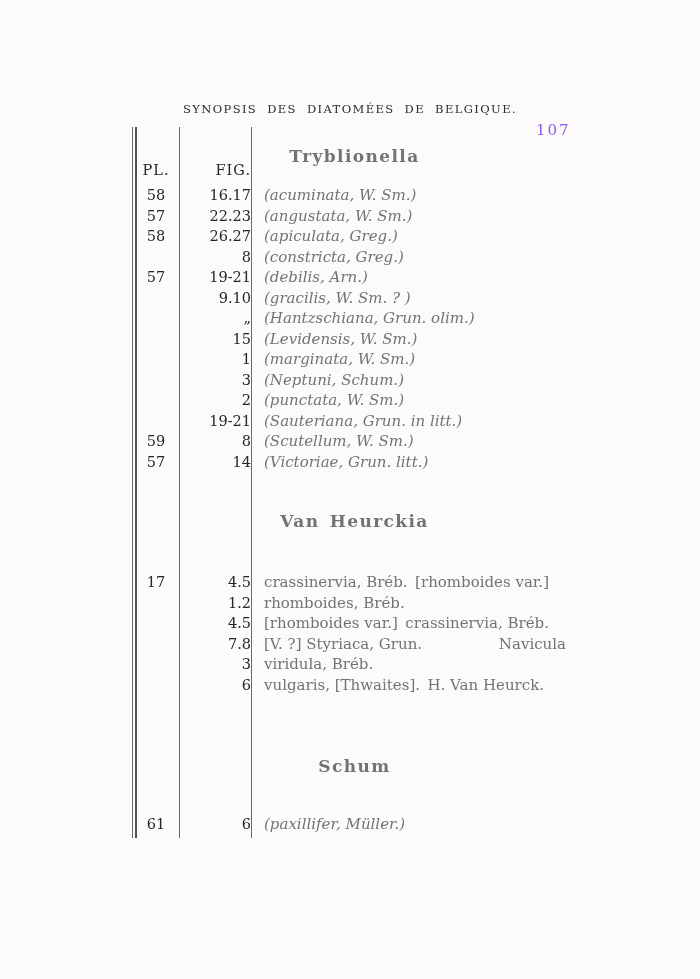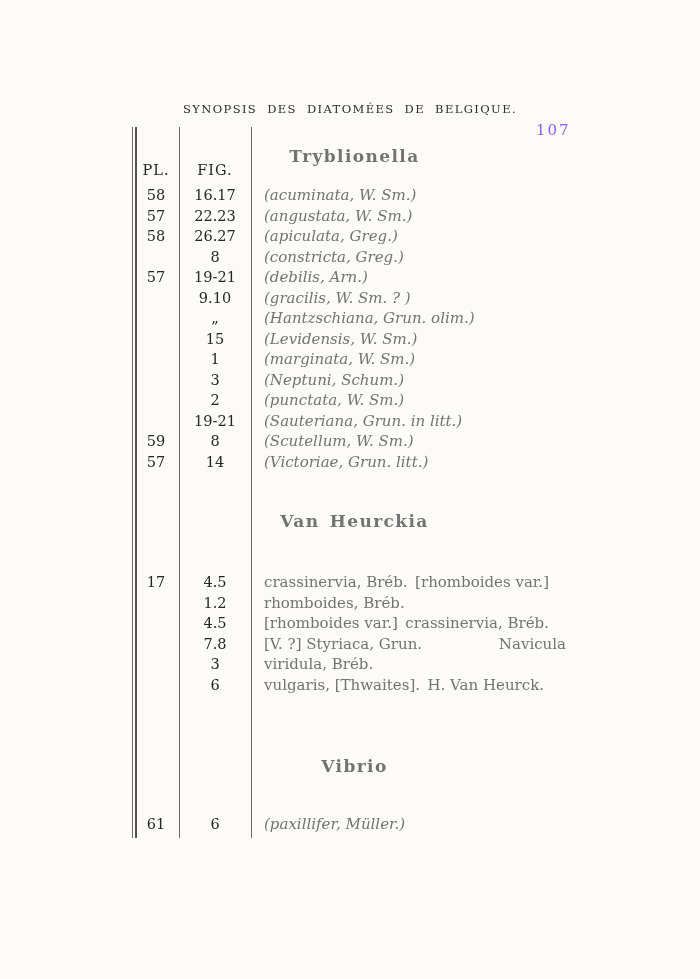--- a/index.html
+++ b/index.html
@@ -43,21 +43,21 @@
   .rows{position:absolute;left:0;width:700px;}
   #rows-1{top:185px;}
   #rows-2{top:572px;}
   #rows-3{top:814px;}
   .row{position:relative;height:20.5px;line-height:20.5px;padding-left:16px;}
   .pl{
     position:absolute;left:133px;width:46px;text-align:center;
     font-size:14.5px;color:#262626;
   }
   .fig{
-    position:absolute;left:179px;width:72px;text-align:center;
+    position:absolute;left:179px;width:72px;text-align:right;
     font-size:14.5px;color:#262626;
   }
   .name{
     position:absolute;left:264px;width:302px;
     font-size:15px;color:#737373;
     display:flex;justify-content:space-between;
     white-space:nowrap;
   }
   .sec-italic .name{font-style:italic;}
 </style>
@@ -221,21 +221,21 @@
     </div>
     <div class="row">
       <span class="pl"></span>
       <span class="fig">6</span>
       <span class="name">
           <span>vulgaris, [Thwaites]. H. Van Heurck.</span>
         </span>
     </div>
   </div>
 
-  <div class="heading" id="heading-3">Vibrio</div>
+  <div class="heading" id="heading-3">Schum</div>
 
   <div class="rows sec-italic" id="rows-3">
     <div class="row">
       <span class="pl">61</span>
       <span class="fig">6</span>
       <span class="name">
           <span>(paxillifer, Müller.)</span>
         </span>
     </div>
   </div>

